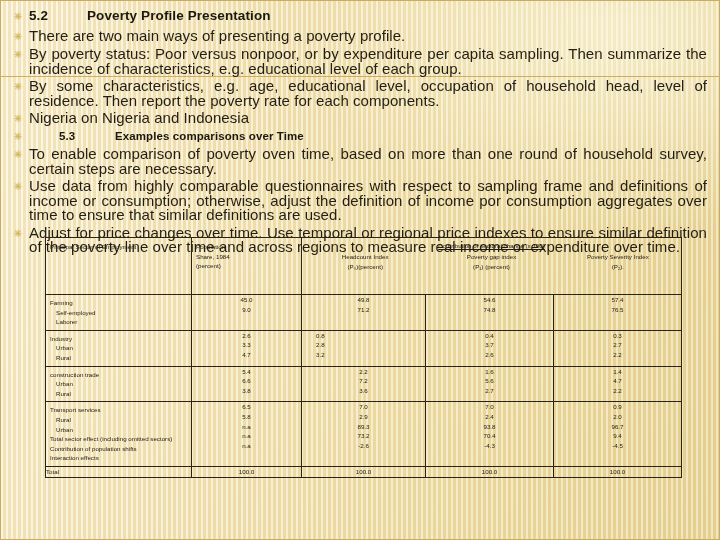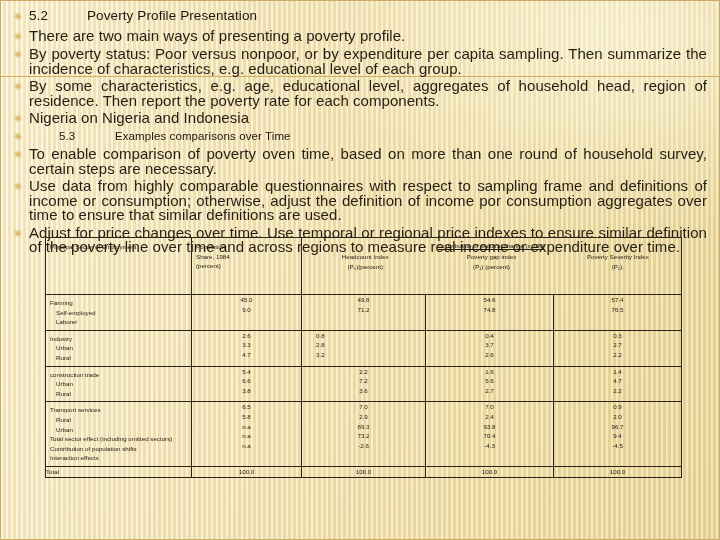--- a/index.html
+++ b/index.html
@@ -70,21 +70,21 @@
   .bullet-text {
     flex: 1 1 auto;
     font-size: 15px;
     line-height: 14.5px;
     color: #241e12;
     text-align: justify;
     padding-right: 4px;
     letter-spacing: 0.05px;
   }
   .bullet-text.heading {
-    font-weight: normal;
+    font-weight: bold;
     font-size: 13.5px;
     line-height: 18px;
     letter-spacing: 0.1px;
     color: #1d180e;
   }
   .bullet-text.heading .num {
     display: inline-block;
     min-width: 58px;
   }
   .bullet-row.heading-row .bullet-glyph {
@@ -210,21 +210,21 @@
       <span class="bullet-text">There are two main ways of presenting a poverty profile.</span>
     </div>
 
     <div class="bullet-row">
       <span class="bullet-glyph">✳</span>
       <span class="bullet-text">By poverty status: Poor versus nonpoor, or by expenditure per capita sampling. Then summarize the incidence of characteristics, e.g. educational level of each group.</span>
     </div>
 
     <div class="bullet-row">
       <span class="bullet-glyph">✳</span>
-      <span class="bullet-text">By some characteristics, e.g. age, educational level, aggregates of household head, region of residence. Then report the poverty rate for each components.</span>
+      <span class="bullet-text">By some characteristics, e.g. age, educational level, occupation of household head, level of residence. Then report the poverty rate for each components.</span>
     </div>
 
     <div class="bullet-row">
       <span class="bullet-glyph">✳</span>
       <span class="bullet-text">Nigeria on Nigeria and Indonesia</span>
     </div>
 
     <div class="bullet-row sub-heading">
       <span class="bullet-glyph">✳</span>
       <span class="bullet-text heading"><span class="num">5.3</span><span>Examples comparisons over Time</span></span>

